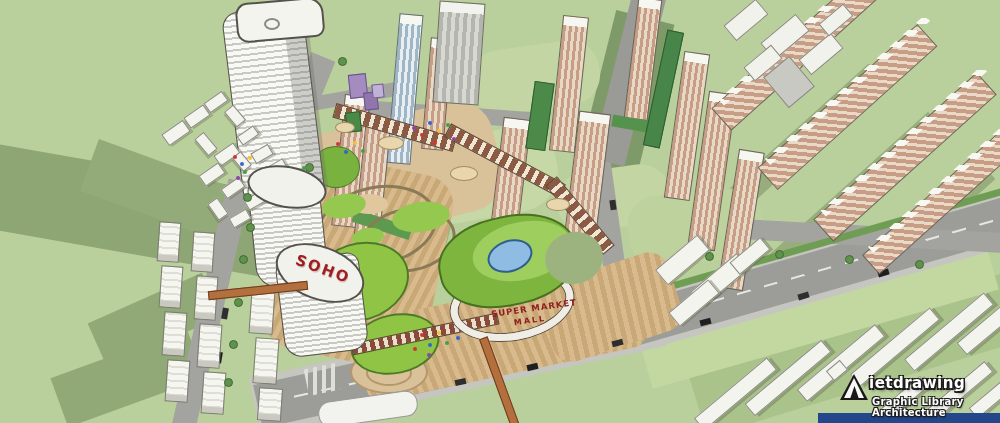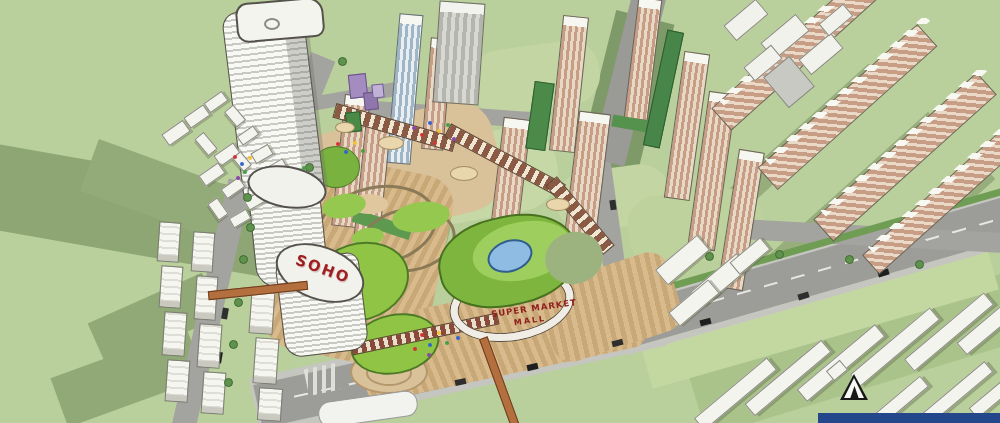--- a/index.html
+++ b/index.html
@@ -45,20 +45,22 @@
   <div class="sign mall-sign-2">MALL</div>
   <div class="sign tower-roof-sign">SOHO</div>
 
   <div class="watermark">
     <div class="wm-bar" style="background: rgb(36, 71, 140);"></div>
     <div class="wm-logo">
       <span class="tri-outer"></span>
       <span class="tri-inner"></span>
       <span class="tri-notch"></span>
     </div>
+    <div class="wm-brand">ietdrawing</div>
+    <div class="wm-tagline">Graphic Library Architecture</div>
   </div>
 <div class="shape" style="left: -20px; top: 168px; width: 300px; height: 85px; transform: rotate(10deg); background: rgb(141, 166, 115); z-index: 1;"></div>
     <div class="shape" style="left: 85px; top: 163px; width: 150px; height: 55px; transform: rotate(20deg); background: rgb(147, 171, 121); z-index: 1;"></div>
     <div class="shape" style="left: 92px; top: 296px; width: 125px; height: 48px; transform: rotate(-24deg); background: rgb(144, 169, 118); z-index: 1;"></div>
     <div class="shape" style="left: 55px; top: 352px; width: 145px; height: 52px; transform: rotate(-20deg); background: rgb(144, 169, 118); z-index: 1;"></div>
     <div class="shape" style="left: 596px; top: 15px; width: 60px; height: 160px; transform: rotate(14deg); background: rgb(127, 154, 105); z-index: 1;"></div>
     <div class="shape" style="left: 690px; top: 132px; width: 215px; height: 26px; transform: rotate(-42deg); background: rgb(151, 174, 124); z-index: 1;"></div>
     <div class="shape" style="left: 745px; top: 182px; width: 220px; height: 26px; transform: rotate(-42deg); background: rgb(151, 174, 124); z-index: 1;"></div>
     <div class="shape" style="left: 800px; top: 230px; width: 215px; height: 24px; transform: rotate(-42deg); background: rgb(151, 174, 124); z-index: 1;"></div>
     <div class="shape" style="left: 330px; top: 205px; width: 120px; height: 36px; transform: rotate(14deg); background: rgb(154, 179, 130); z-index: 1;"></div>

